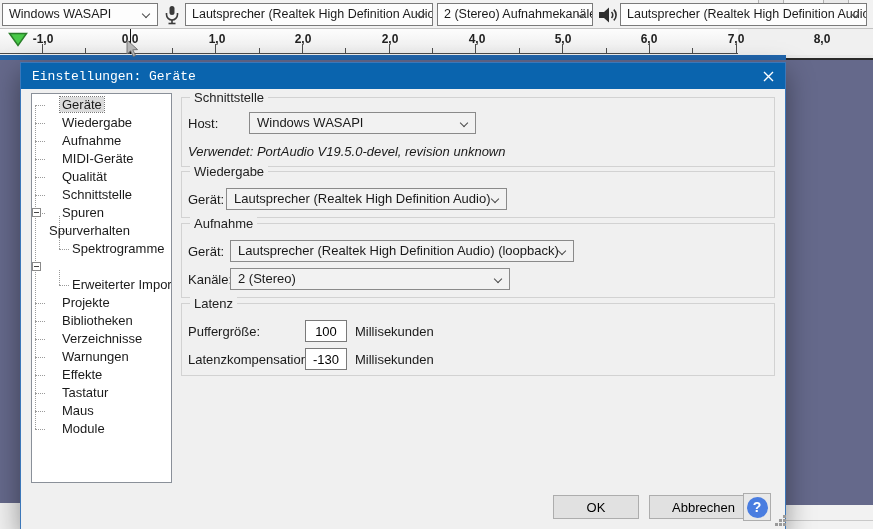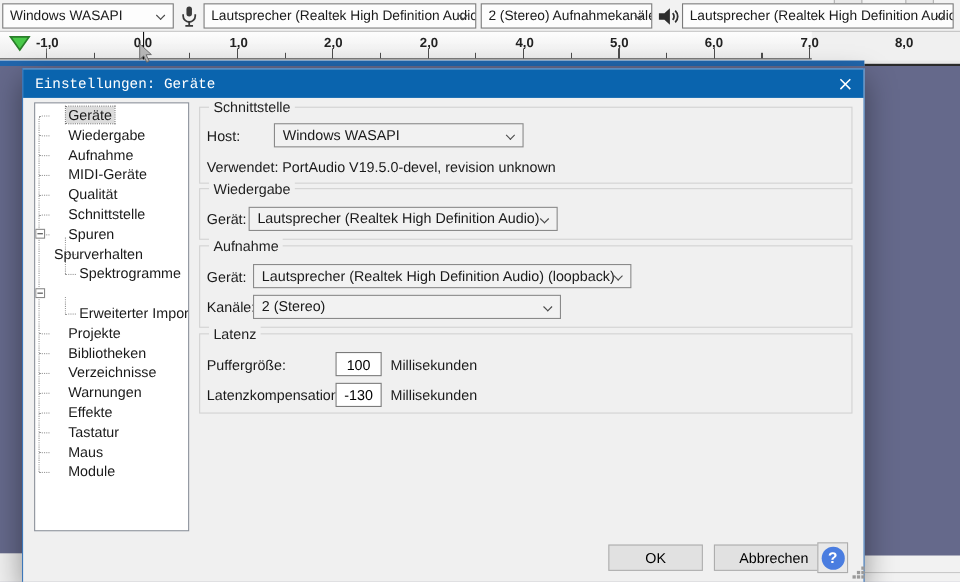--- a/index.html
+++ b/index.html
@@ -198,21 +198,21 @@
     <div class="t-row lvl0" style="top:326px;"><span class="lbl">Module</span></div>
   </div>
 
   <div class="group" style="left:160px; top:34px; width:594px; height:70px;">
     <span class="group-label">Schnittstelle</span>
     <span class="fld" style="left:6px; top:18px;">Host:</span>
     <div class="dcombo" style="left:67px; top:14px; width:227px;">
       <span>Windows WASAPI</span>
       <span class="chev"></span>
     </div>
-    <span class="fld" style="left:6px; top:46px;">Verwendet: PortAudio V19.5.0-devel, revision unknown</span>
+    <span class="fld" style="left:6px; top:46px;font-style:italic;">Verwendet: PortAudio V19.5.0-devel, revision unknown</span>
   </div>
 
   <div class="group" style="left:160px; top:108px; width:594px; height:47px;">
     <span class="group-label">Wiedergabe</span>
     <span class="fld" style="left:6px; top:20px;">Gerät:</span>
     <div class="dcombo" style="left:44px; top:16px; width:281px;">
       <span>Lautsprecher (Realtek High Definition Audio)</span>
       <span class="chev"></span>
     </div>
   </div>

